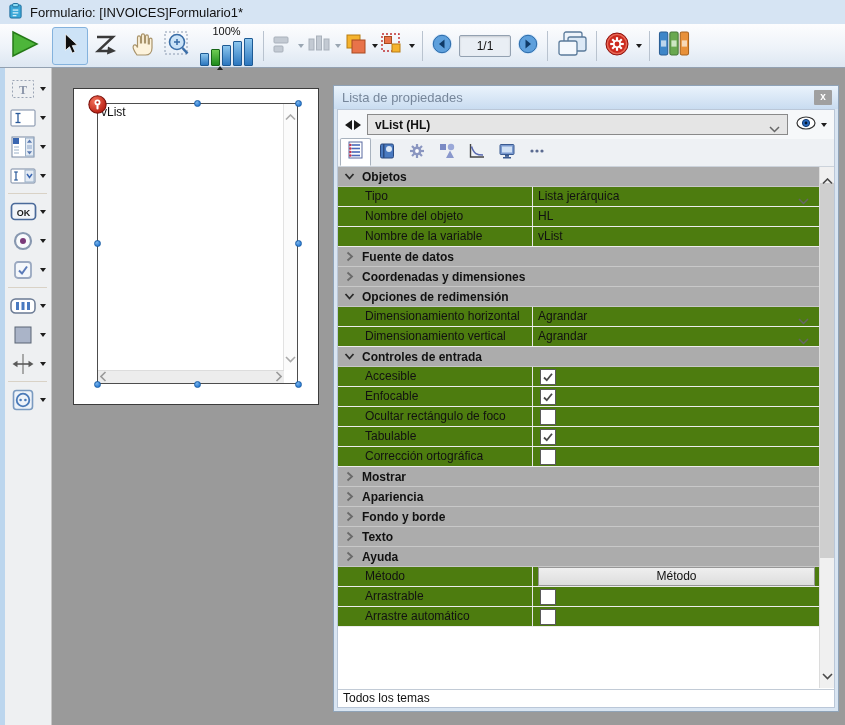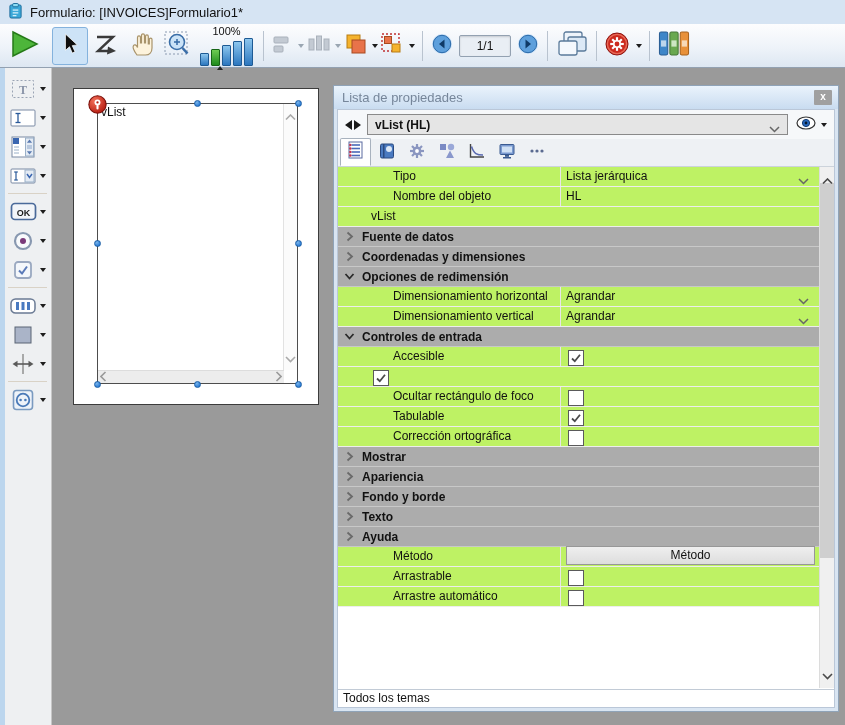--- a/index.html
+++ b/index.html
@@ -59,23 +59,23 @@
   .sel-dd .vchev{position:absolute;right:7px;top:7px;}
   .eye-btn{display:flex;align-items:center;margin-left:8px;gap:2px;}
   .tabs-row{position:absolute;left:0;right:0;top:29px;height:28px;background:#eef1f4;border-bottom:1px solid #ccd3db;
             display:flex;align-items:flex-end;padding-left:2px;box-sizing:border-box;}
   .tab{width:29px;height:26px;display:flex;align-items:center;justify-content:center;margin-right:1px;}
   .tab.selected{background:#fff;border:1px solid #a8b2be;border-bottom:1px solid #fff;border-radius:2px 2px 0 0;}
   .grid{position:absolute;left:0;right:15px;top:57px;bottom:19px;overflow:hidden;background:#fff;}
   .pp-group{height:20px;background:#acacac;border-bottom:1px solid #c8c8c8;display:flex;align-items:center;
             font-size:12px;font-weight:bold;box-sizing:border-box;}
   .pp-group .gchev{margin:0 7px 0 6px;}
-  .pp-row{height:20px;display:flex;background:#bef264;border-bottom:1px solid #ededed;font-size:12px;box-sizing:border-box;padding-left:28px;}
+  .pp-row{height:20px;display:flex;background:#4d7c0f;border-bottom:1px solid #ededed;font-size:12px;box-sizing:border-box;}
   .pp-row .lbl{width:167px;padding-left:27px;line-height:19px;border-right:1px solid #e6e6e6;white-space:nowrap;overflow:hidden;flex:none;}
-  .pp-row .valcell{flex:1;position:relative;display:flex;align-items:flex-end;padding-left:5px;}
+  .pp-row .valcell{flex:1;position:relative;display:flex;align-items:center;padding-left:5px;}
   .pp-row .vtext{line-height:19px;}
   .vchev{display:block;}
   .cb{width:14px;height:14px;background:#fff;border:1px solid #5a5a5a;margin-left:2px;display:flex;align-items:center;justify-content:center;box-sizing:content-box;}
   .row-chev{position:absolute;right:10px;top:7px;}
   .row-chev.with-btn{right:32px;}
   .ellipsis-btn{position:absolute;right:2px;top:2px;width:22px;height:15px;background:linear-gradient(180deg,#e8e8e8,#d2d2d2);
                 border:1px solid #8a8a8a;border-radius:2px;font-size:11px;line-height:12px;text-align:center;color:#222;}
   .pp-btn{flex:1;height:17px;margin:1px 4px 1px 0;background:linear-gradient(180deg,#efefef,#ddd);
           border:1px solid #979797;text-align:center;font-size:12px;line-height:16px;}
   .pscroll{position:absolute;right:0;top:57px;bottom:19px;width:15px;background:#f0f0f0;border-left:1px solid #dcdcdc;box-sizing:border-box;}
@@ -495,36 +495,43 @@
             <span><svg width="18" height="18" viewBox="0 0 18 18">
                 <g fill="#5a6a90">
                   <circle cx="4" cy="9" r="1.6"></circle>
                   <circle cx="9" cy="9" r="1.6"></circle>
                   <circle cx="14" cy="9" r="1.6"></circle>
                 </g>
               </svg></span>
           </div>
         </div>
       <div class="grid">
+          <div class="pp-group">
+            <svg class="gchev" width="11" height="11" viewBox="0 0 11 11">
+              <path d="M1.5 3 L5.5 7.5 L9.5 3" fill="none" stroke="#2b2b2b" stroke-width="1.8"></path>
+            </svg>
+            <span>Objetos</span>
+          </div>
           <div class="pp-row">
             <span class="lbl">Tipo</span>
             <span class="valcell">
               <span class="vtext">Lista jerárquica</span>
               <span class="row-chev"><svg width="11" height="7" viewBox="0 0 11 7">
                   <path d="M1 1 L5.5 5.5 L10 1" fill="none" stroke="#666" stroke-width="1.5"></path>
                 </svg></span>
             </span>
           </div>
           <div class="pp-row">
             <span class="lbl">Nombre del objeto</span>
             <span class="valcell">
               <span class="vtext">HL</span>
             </span>
           </div>
           <div class="pp-row">
+            <span class="lbl">Nombre de la variable</span>
             <span class="valcell">
               <span class="vtext">vList</span>
             </span>
           </div>
           <div class="pp-group">
             <svg class="gchev" width="11" height="11" viewBox="0 0 11 11">
               <path d="M3.5 1.5 L8 5.5 L3.5 9.5" fill="none" stroke="#6a6a6a" stroke-width="1.8"></path>
             </svg>
             <span>Fuente de datos</span>
           </div>
@@ -568,20 +575,21 @@
             <span class="lbl">Accesible</span>
             <span class="valcell">
               <span class="cb">
                 <svg width="12" height="12" viewBox="0 0 12 12">
                   <path d="M2 6.5 L4.8 9.2 L10 2.8" fill="none" stroke="#4a4a4a" stroke-width="1.8"></path>
                 </svg>
               </span>
             </span>
           </div>
           <div class="pp-row">
+            <span class="lbl">Enfocable</span>
             <span class="valcell">
               <span class="cb">
                 <svg width="12" height="12" viewBox="0 0 12 12">
                   <path d="M2 6.5 L4.8 9.2 L10 2.8" fill="none" stroke="#4a4a4a" stroke-width="1.8"></path>
                 </svg>
               </span>
             </span>
           </div>
           <div class="pp-row">
             <span class="lbl">Ocultar rectángulo de foco</span>

